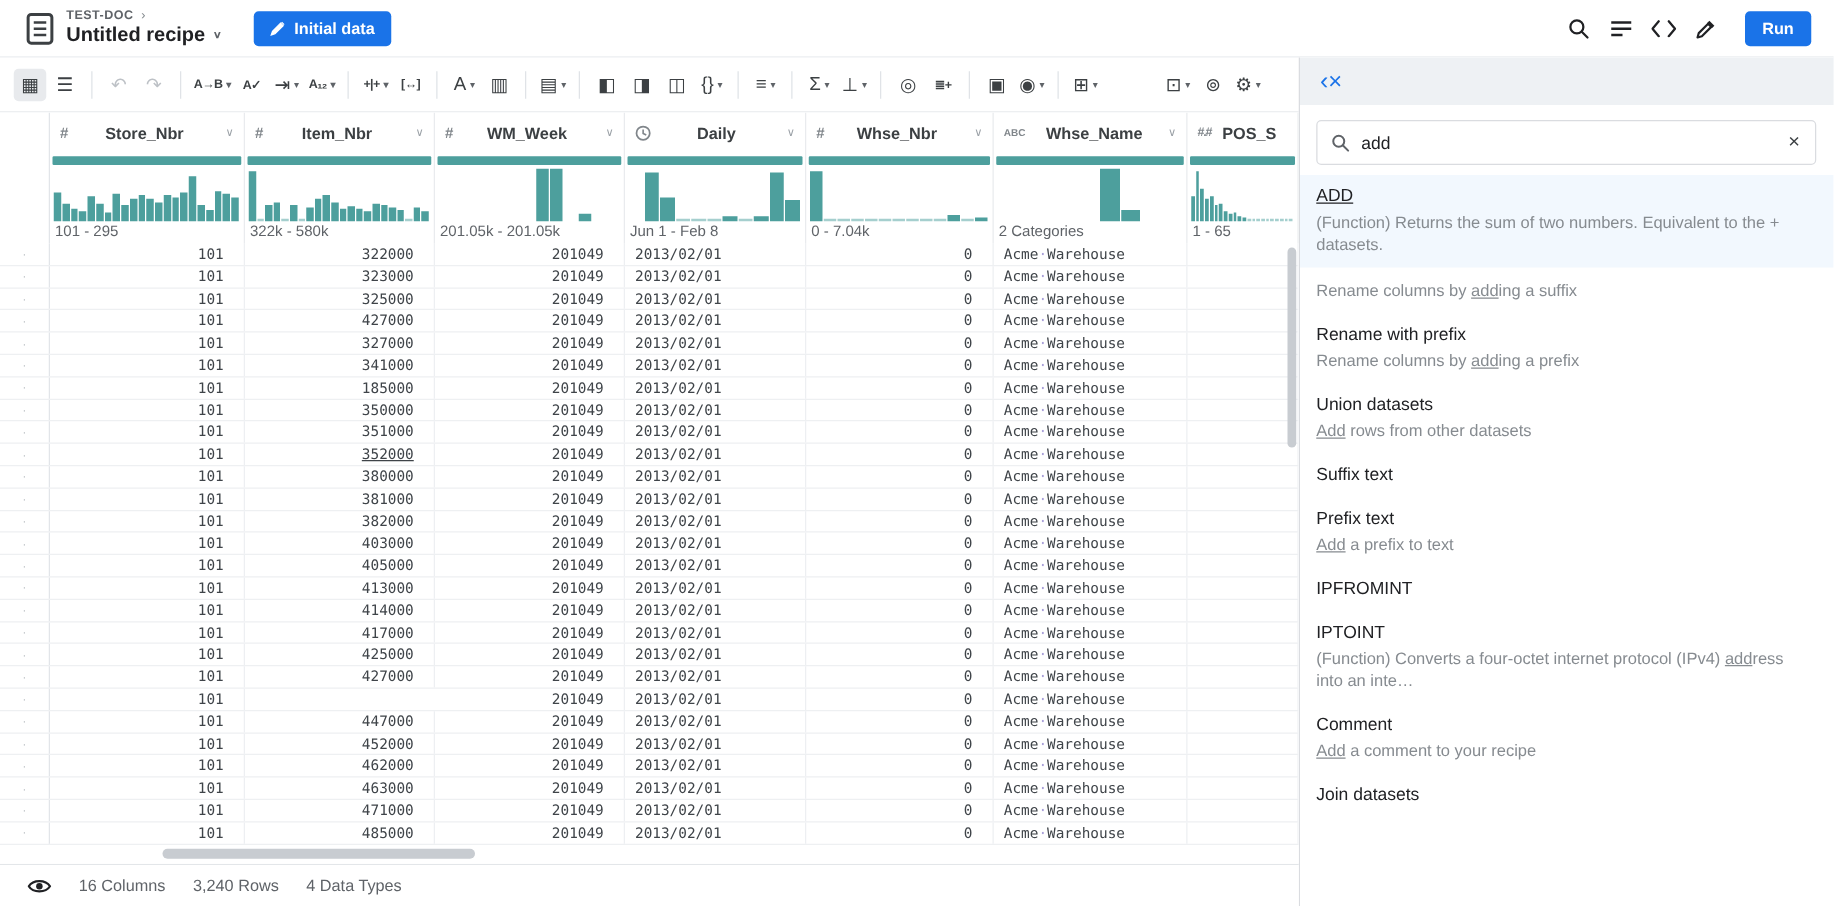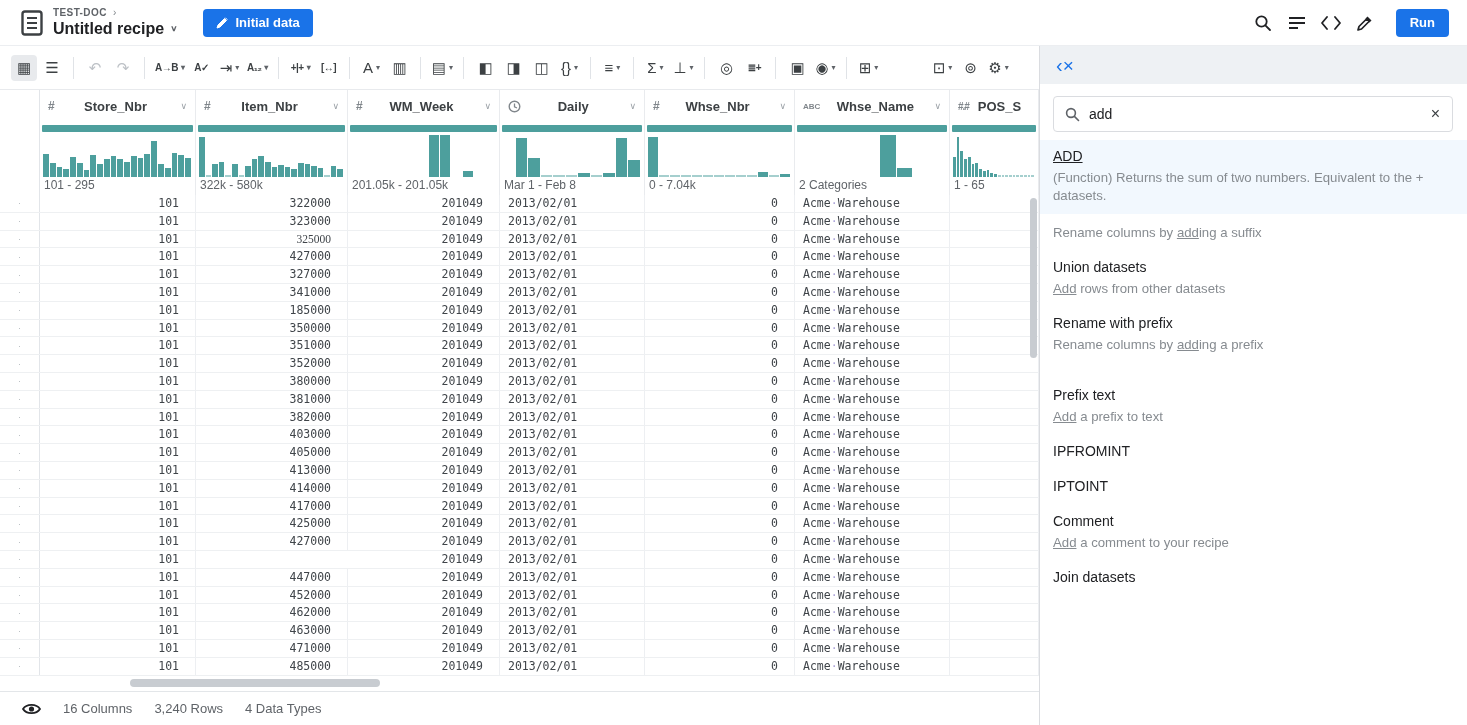--- a/index.html
+++ b/index.html
@@ -302,21 +302,21 @@
                 <span class="bar" style="height: 45%;"></span>
                 <span class="bar light" style="height: 5%;"></span>
                 <span class="bar light" style="height: 5%;"></span>
                 <span class="bar light" style="height: 5%;"></span>
                 <span class="bar" style="height: 10%;"></span>
                 <span class="bar light" style="height: 5%;"></span>
                 <span class="bar" style="height: 10%;"></span>
                 <span class="bar" style="height: 92%;"></span>
                 <span class="bar" style="height: 40%;"></span>
               </div>
-              <div class="range">Mar 1 - Feb 8</div>
+              <div class="range">Jun 1 - Feb 8</div>
             </div>
             <div class="gcol" style="width: 150px; flex: 0 0 150px;">
               <div class="col-head">
                 <span class="type-ic">#</span>
                 <span class="col-name">Whse_Nbr</span>
                 <span class="col-chev">∨</span>
               </div>
               <div class="qbar" style="background: rgb(77, 159, 157);"></div>
               <div class="hist">
                 <span class="bar" style="height: 95%;"></span>
@@ -405,21 +405,21 @@
               <div class="tcell r" style="width: 152px; flex: 0 0 152px;">323000</div>
               <div class="tcell r" style="width: 152px; flex: 0 0 152px;">201049</div>
               <div class="tcell l" style="width: 145px; flex: 0 0 145px;">2013/02/01</div>
               <div class="tcell r" style="width: 150px; flex: 0 0 150px;">0</div>
               <div class="tcell l" style="width: 155px; flex: 0 0 155px;">Acme<span class="sp-dot">·</span>Warehouse</div>
               <div class="tcell r" style="width: 89px; flex: 0 0 89px;"></div>
             </div>
             <div class="trow">
               <div class="gutter">·</div>
               <div class="tcell r" style="width: 156px; flex: 0 0 156px;">101</div>
-              <div class="tcell r" style="width: 152px; flex: 0 0 152px; font-family: Liberation Serif, serif;">325000</div>
+              <div class="tcell r" style="width: 152px; flex: 0 0 152px;">325000</div>
               <div class="tcell r" style="width: 152px; flex: 0 0 152px;">201049</div>
               <div class="tcell l" style="width: 145px; flex: 0 0 145px;">2013/02/01</div>
               <div class="tcell r" style="width: 150px; flex: 0 0 150px;">0</div>
               <div class="tcell l" style="width: 155px; flex: 0 0 155px;">Acme<span class="sp-dot">·</span>Warehouse</div>
               <div class="tcell r" style="width: 89px; flex: 0 0 89px;"></div>
             </div>
             <div class="trow">
               <div class="gutter">·</div>
               <div class="tcell r" style="width: 156px; flex: 0 0 156px;">101</div>
               <div class="tcell r" style="width: 152px; flex: 0 0 152px;">427000</div>
@@ -475,21 +475,21 @@
               <div class="tcell r" style="width: 152px; flex: 0 0 152px;">351000</div>
               <div class="tcell r" style="width: 152px; flex: 0 0 152px;">201049</div>
               <div class="tcell l" style="width: 145px; flex: 0 0 145px;">2013/02/01</div>
               <div class="tcell r" style="width: 150px; flex: 0 0 150px;">0</div>
               <div class="tcell l" style="width: 155px; flex: 0 0 155px;">Acme<span class="sp-dot">·</span>Warehouse</div>
               <div class="tcell r" style="width: 89px; flex: 0 0 89px;"></div>
             </div>
             <div class="trow">
               <div class="gutter">·</div>
               <div class="tcell r" style="width: 156px; flex: 0 0 156px;">101</div>
-              <div class="tcell r" style="width: 152px; flex: 0 0 152px;">352000</div>
+              <div class="tcell r" style="width: 152px; flex: 0 0 152px; text-decoration: underline;">352000</div>
               <div class="tcell r" style="width: 152px; flex: 0 0 152px;">201049</div>
               <div class="tcell l" style="width: 145px; flex: 0 0 145px;">2013/02/01</div>
               <div class="tcell r" style="width: 150px; flex: 0 0 150px;">0</div>
               <div class="tcell l" style="width: 155px; flex: 0 0 155px;">Acme<span class="sp-dot">·</span>Warehouse</div>
               <div class="tcell r" style="width: 89px; flex: 0 0 89px;"></div>
             </div>
             <div class="trow">
               <div class="gutter">·</div>
               <div class="tcell r" style="width: 156px; flex: 0 0 156px;">101</div>
               <div class="tcell r" style="width: 152px; flex: 0 0 152px;">380000</div>
@@ -694,38 +694,40 @@
       </div>
       <div class="results" id="results">
           <div class="result selected">
             <div class="r-title"><u>ADD</u></div>
             <div class="r-desc">(Function) Returns the sum of two numbers. Equivalent to the + datasets.</div>
           </div>
           <div class="result">
             <div class="r-desc">Rename columns by <u>add</u>ing a suffix</div>
           </div>
           <div class="result">
+            <div class="r-title">Rename with prefix</div>
+            <div class="r-desc">Rename columns by <u>add</u>ing a prefix</div>
+          </div>
+          <div class="result">
             <div class="r-title">Union datasets</div>
             <div class="r-desc"><u>Add</u> rows from other datasets</div>
           </div>
           <div class="result">
-            <div class="r-title">Rename with prefix</div>
-            <div class="r-desc">Rename columns by <u>add</u>ing a prefix</div>
-          </div>
-          <div class="result">
+            <div class="r-title">Suffix text</div>
           </div>
           <div class="result">
             <div class="r-title">Prefix text</div>
             <div class="r-desc"><u>Add</u> a prefix to text</div>
           </div>
           <div class="result">
             <div class="r-title">IPFROMINT</div>
           </div>
           <div class="result">
             <div class="r-title">IPTOINT</div>
+            <div class="r-desc">(Function) Converts a four-octet internet protocol (IPv4) <u>add</u>ress into an inte…</div>
           </div>
           <div class="result">
             <div class="r-title">Comment</div>
             <div class="r-desc"><u>Add</u> a comment to your recipe</div>
           </div>
           <div class="result">
             <div class="r-title">Join datasets</div>
           </div>
         </div>
     </aside>

